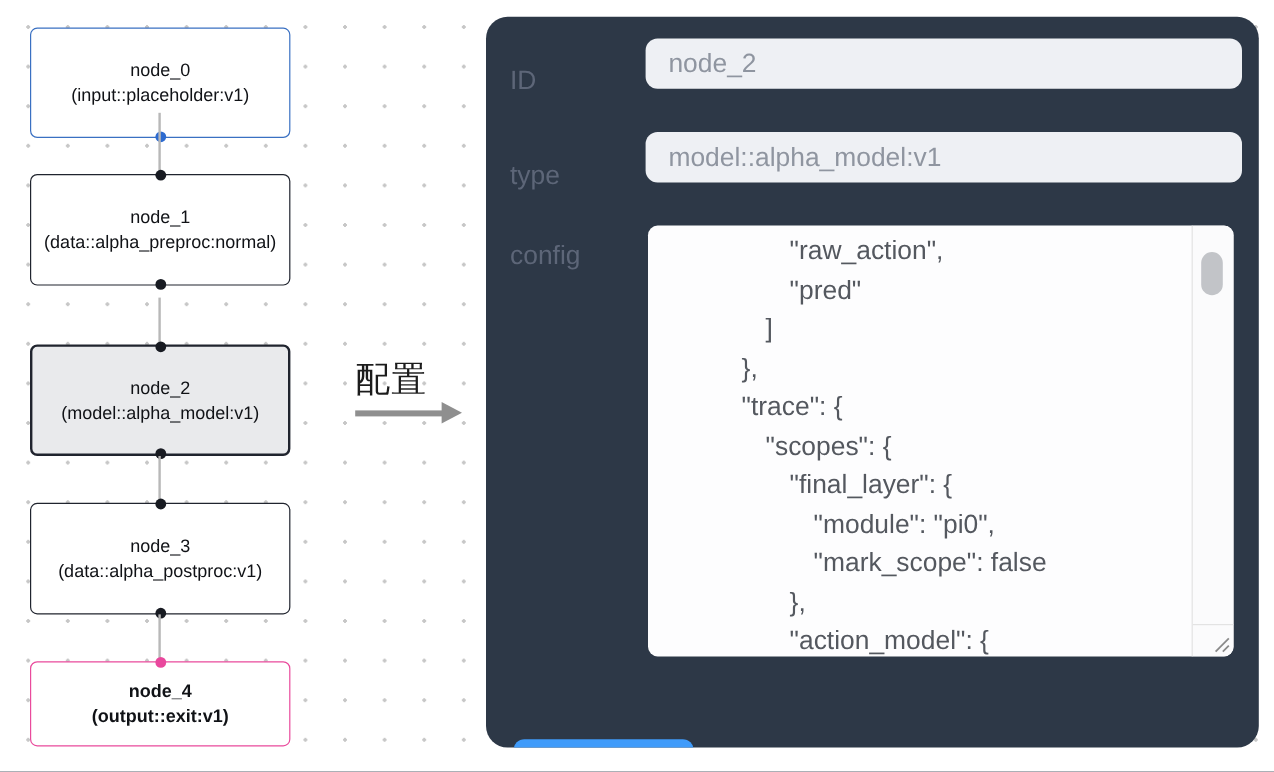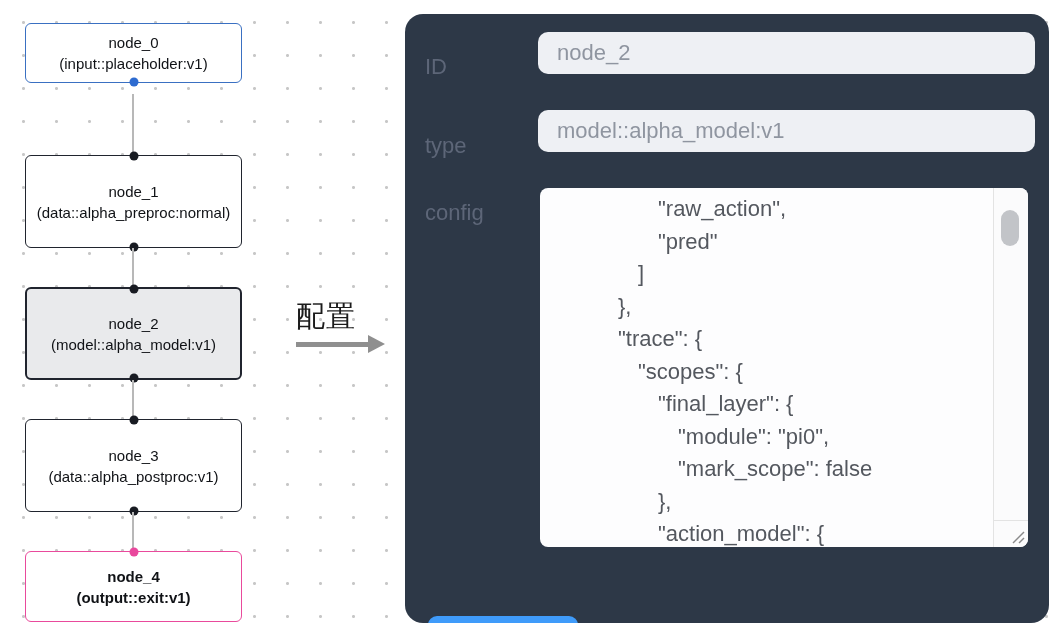--- a/index.html
+++ b/index.html
@@ -61,27 +61,27 @@
     position:absolute;left:23px;top:566px;width:150px;height:48px;
     background:#3f9bfa;border:none;border-radius:9px;
     color:#ffffff;font-size:23px;font-weight:bold;
     font-family:"Liberation Sans","DejaVu Sans",sans-serif;cursor:pointer;margin-top:36px;
   }
 </style>
 </head>
 <body>
 
 <div class="graph-canvas" id="graph">
-    <div class="node" style="top: 23px; height: 60px; border-color: rgb(58, 112, 194); border-width: 1.5px; background: rgb(255, 255, 255);">
+    <div class="node" style="top: 23px; height: 92px; border-color: rgb(58, 112, 194); border-width: 1.5px; background: rgb(255, 255, 255);">
       <div class="title">node_0</div>
       <div class="sub">(input::placeholder:v1)</div>
       <span class="port bottom" style="background: rgb(45, 107, 208);"></span>
     </div>
     <div class="edge" style="top: 94px; height: 61px; background: rgb(184, 184, 184);"></div>
-    <div class="node" style="top: 155px; height: 93px; border-color: rgb(32, 36, 46); border-width: 1.5px; background: rgb(255, 255, 255);">
+    <div class="node" style="top: 145px; height: 93px; border-color: rgb(32, 36, 46); border-width: 1.5px; background: rgb(255, 255, 255);">
       <div class="title">node_1</div>
       <div class="sub">(data::alpha_preproc:normal)</div>
       <span class="port top" style="background: rgb(24, 27, 34);"></span>
       <span class="port bottom" style="background: rgb(24, 27, 34);"></span>
     </div>
     <div class="edge" style="top: 248px; height: 39px; background: rgb(184, 184, 184);"></div>
     <div class="node" style="top: 287px; height: 93px; border-color: rgb(32, 36, 46); border-width: 2.5px; background: rgb(233, 234, 236);">
       <div class="title">node_2</div>
       <div class="sub">(model::alpha_model:v1)</div>
       <span class="port top" style="background: rgb(24, 27, 34);"></span>

